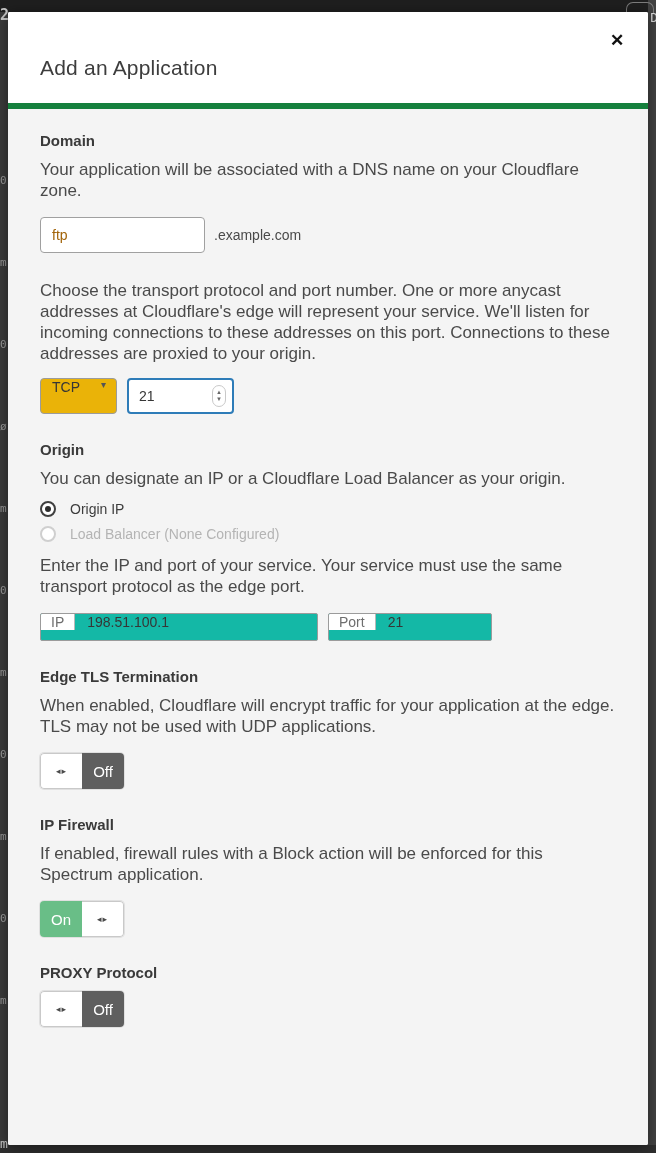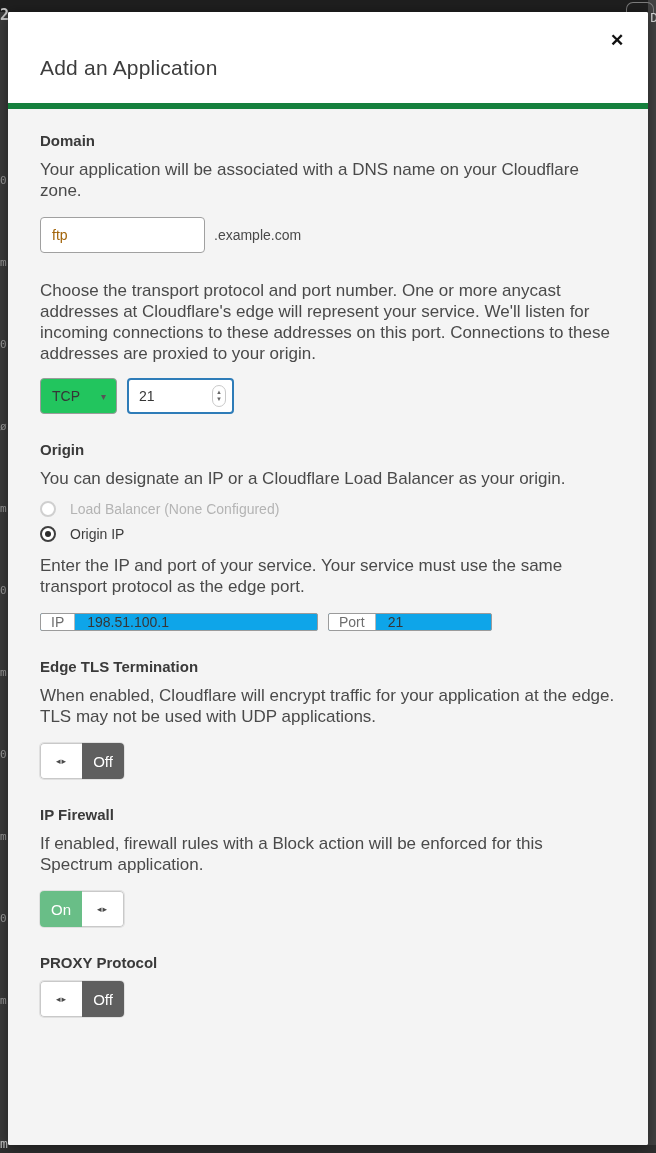--- a/index.html
+++ b/index.html
@@ -56,22 +56,22 @@
     height:36px; background:#fff; border:1px solid #a0a0a0; border-radius:4px;
     font-size:14px; color:#a16207; padding:0 11px;
     font-family:"Liberation Sans","DejaVu Sans",sans-serif;
   }
   .domain-row { display:flex; align-items:center; }
   .domain-input { width:165px; }
   .domain-suffix { font-size:14px; color:#4a4a4a; margin-left:9px; }
 
   .edgeport-row { display:flex; align-items:center; margin-top:14px; }
   .select-box {
-    display:flex; align-items:center; justify-content:space-between;
-    width:77px; height:36px; background:#22c55e; border:1px solid #9b9b9b; border-radius:4px;
+    display:flex; justify-content:space-between;
+    width:77px; height:36px; background:#eab308; border:1px solid #9b9b9b; border-radius:4px;
     padding:0 10px 0 11px; font-size:14px; color:#363636; cursor:pointer;
   }
   .select-caret { font-size:10px; color:#555; }
   .number-input {
     display:flex; align-items:center; justify-content:space-between;
     width:107px; height:36px; margin-left:10px;
     background:#fff; border:2px solid #2e7cb8; border-radius:4px;
     padding:0 6px 0 10px; font-size:14px; color:#363636;
   }
   .spinner {
@@ -89,21 +89,21 @@
   }
   .radio-outer .dot { position:absolute; left:3px; top:3px; width:6px; height:6px; border-radius:50%; background:#2d2d2d; }
   .radio-outer.disabled { border:2px solid #cfcfcf; cursor:default; }
   .radio-label { font-size:14px; color:#3d3d3d; }
   .radio-label.disabled { color:#b4b4b4; }
   .radio-group { margin-bottom:13px; }
 
   
   .ipport-row { display:flex; align-items:center; }
   .prefix-group {
-    display:flex; align-items:flex-start; height:18px; background:#0ea5e9;
+    display:flex; align-items:flex-start; height:28px; background:#14b8a6;
     border:1px solid #9b9b9b; border-radius:2px; overflow:hidden;
   }
   .prefix-label {
     display:flex; align-items:center; padding:0 10px;
     font-size:14px; color:#6e6e6e; border-right:1px solid #b9b9b9; background:#fff;
   }
   .prefix-value { display:flex; align-items:center; padding:0 12px; font-size:14px; color:#363636; }
   .ip-group { width:278px; margin-right:10px; }
   .ip-group .prefix-value { flex:1; }
   .port-group { width:164px; }
@@ -184,28 +184,28 @@
         </div>
       </div>
     </div>
 
     <div class="section">
       <div class="section-label">Origin</div>
       <div class="section-desc tight">You can designate an IP or a Cloudflare Load Balancer as your origin.</div>
 
       <div class="radio-group">
         <div class="radio-row">
-          <span class="radio-outer disabled"></span>
-          <span class="radio-label disabled">Load Balancer (None Configured)</span>
-        </div>
-        <div class="radio-row">
           <span class="radio-outer">
               <span class="dot"></span>
             </span>
           <span class="radio-label">Origin IP</span>
+        </div>
+        <div class="radio-row">
+          <span class="radio-outer disabled"></span>
+          <span class="radio-label disabled">Load Balancer (None Configured)</span>
         </div>
       </div>
 
       <div class="section-desc">Enter the IP and port of your service. Your service must use the same transport protocol as the edge port.</div>
 
       <div class="ipport-row">
         <div class="prefix-group ip-group">
           <span class="prefix-label">IP</span>
           <span class="prefix-value">198.51.100.1</span>
         </div>

